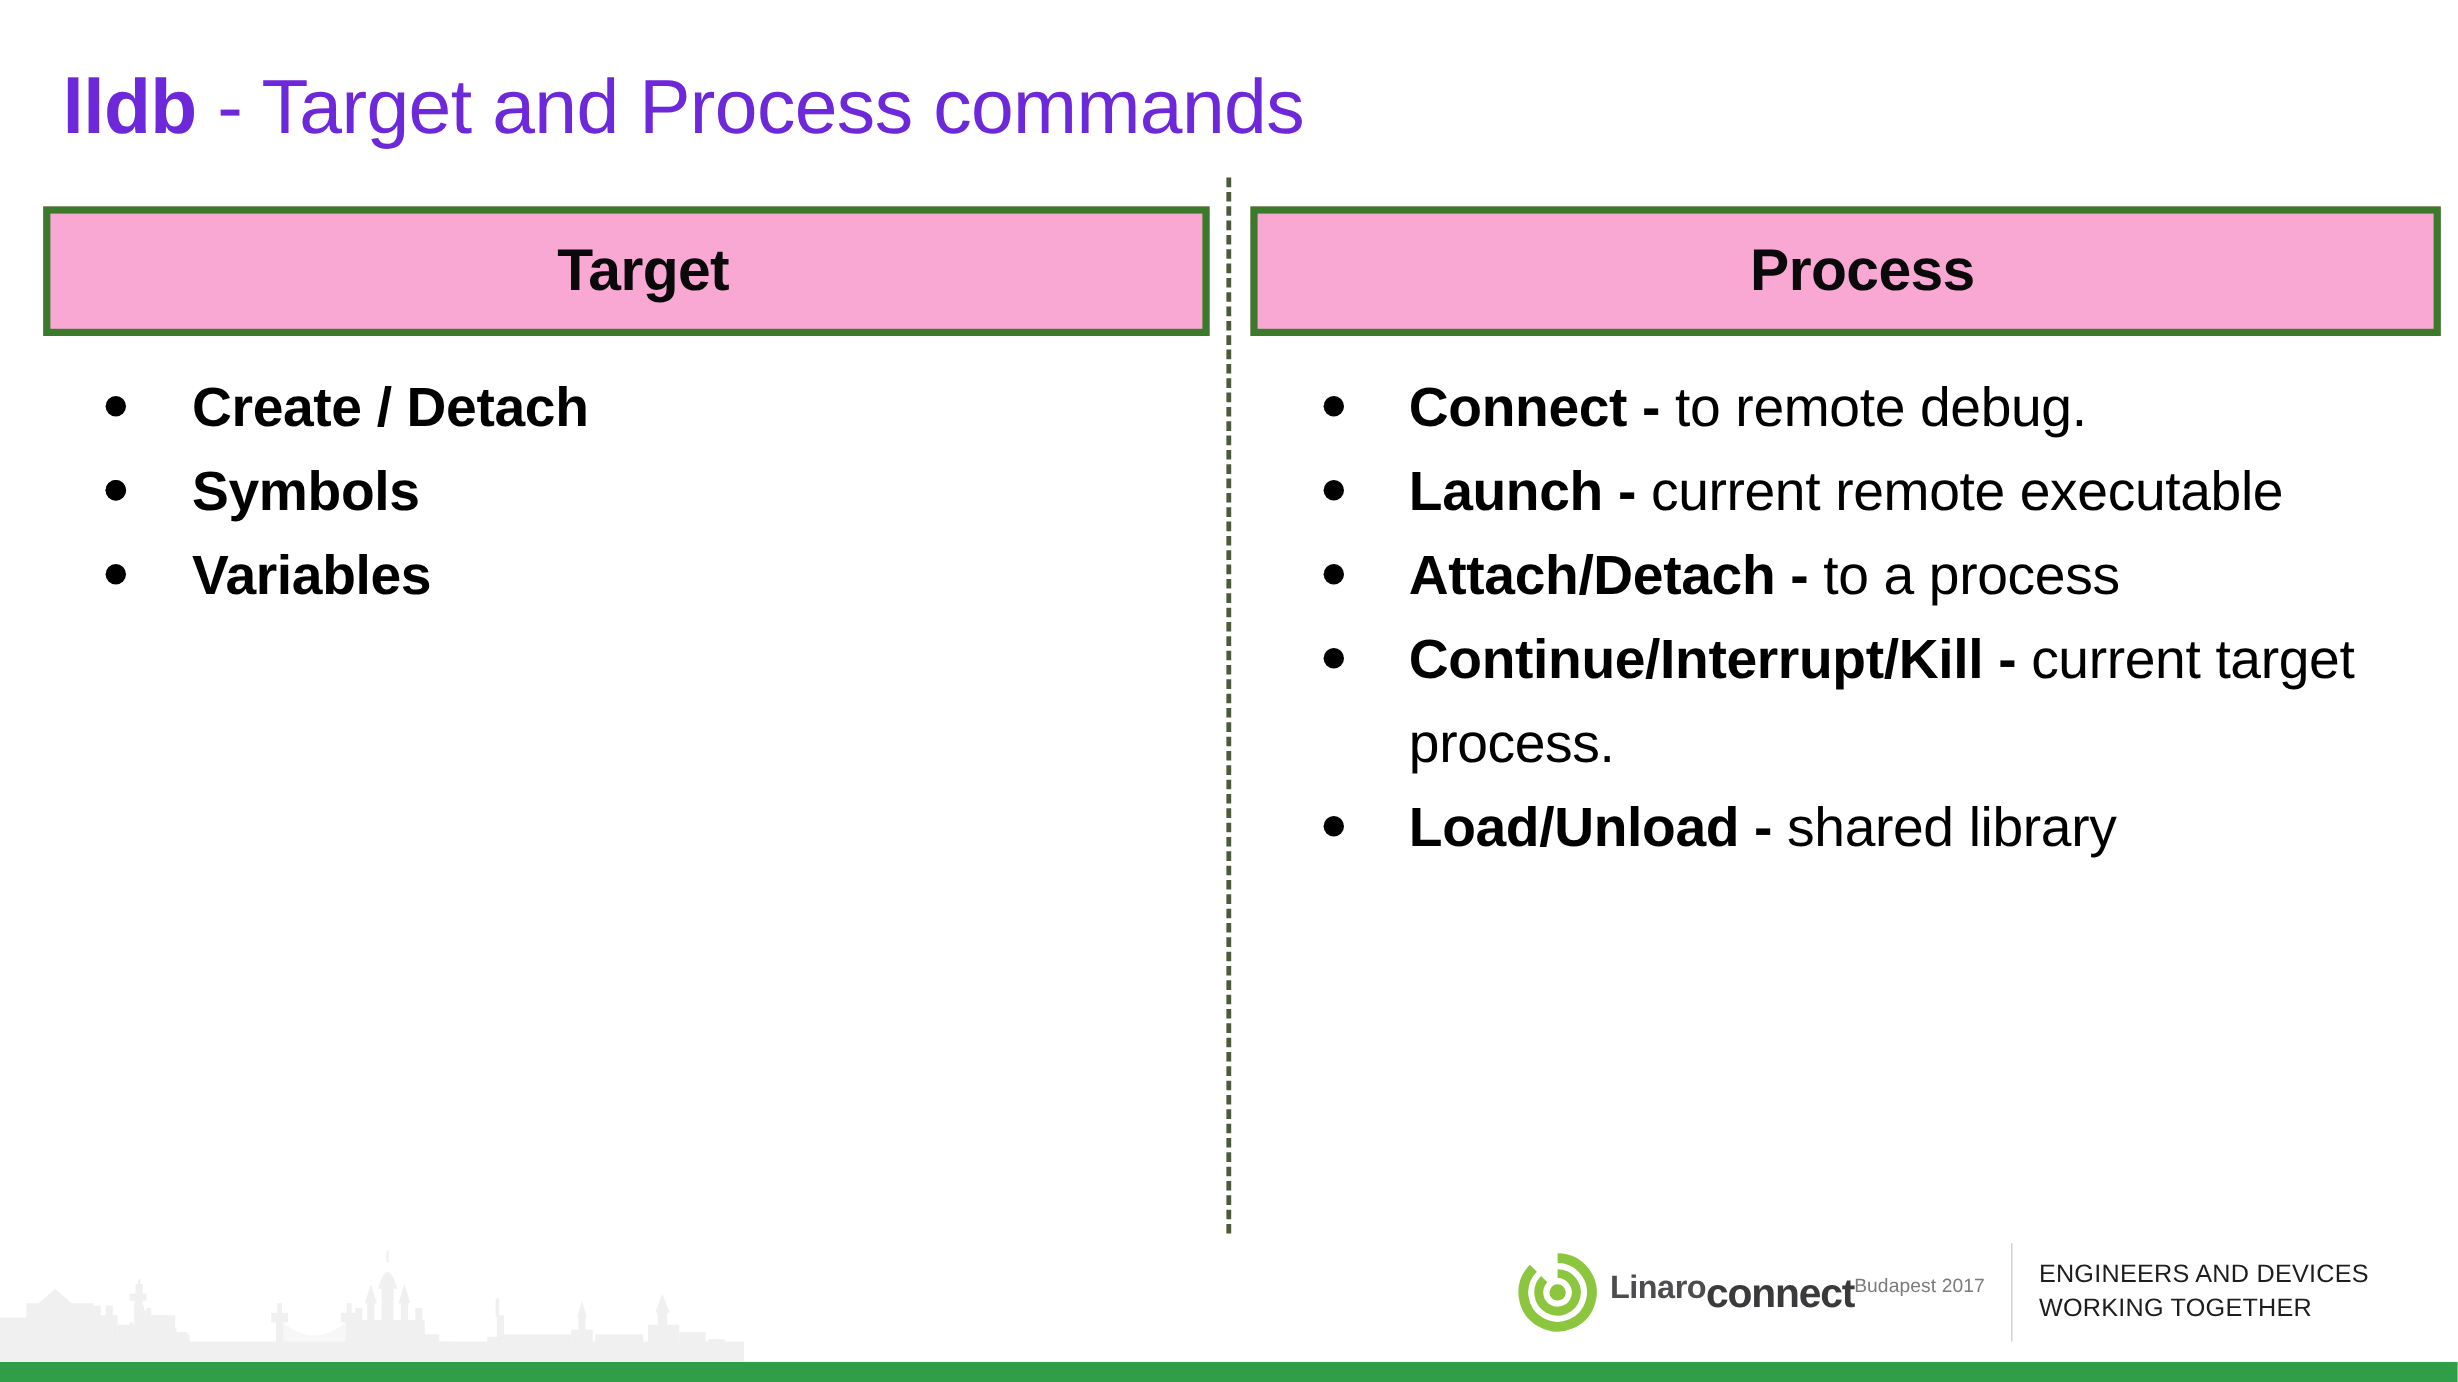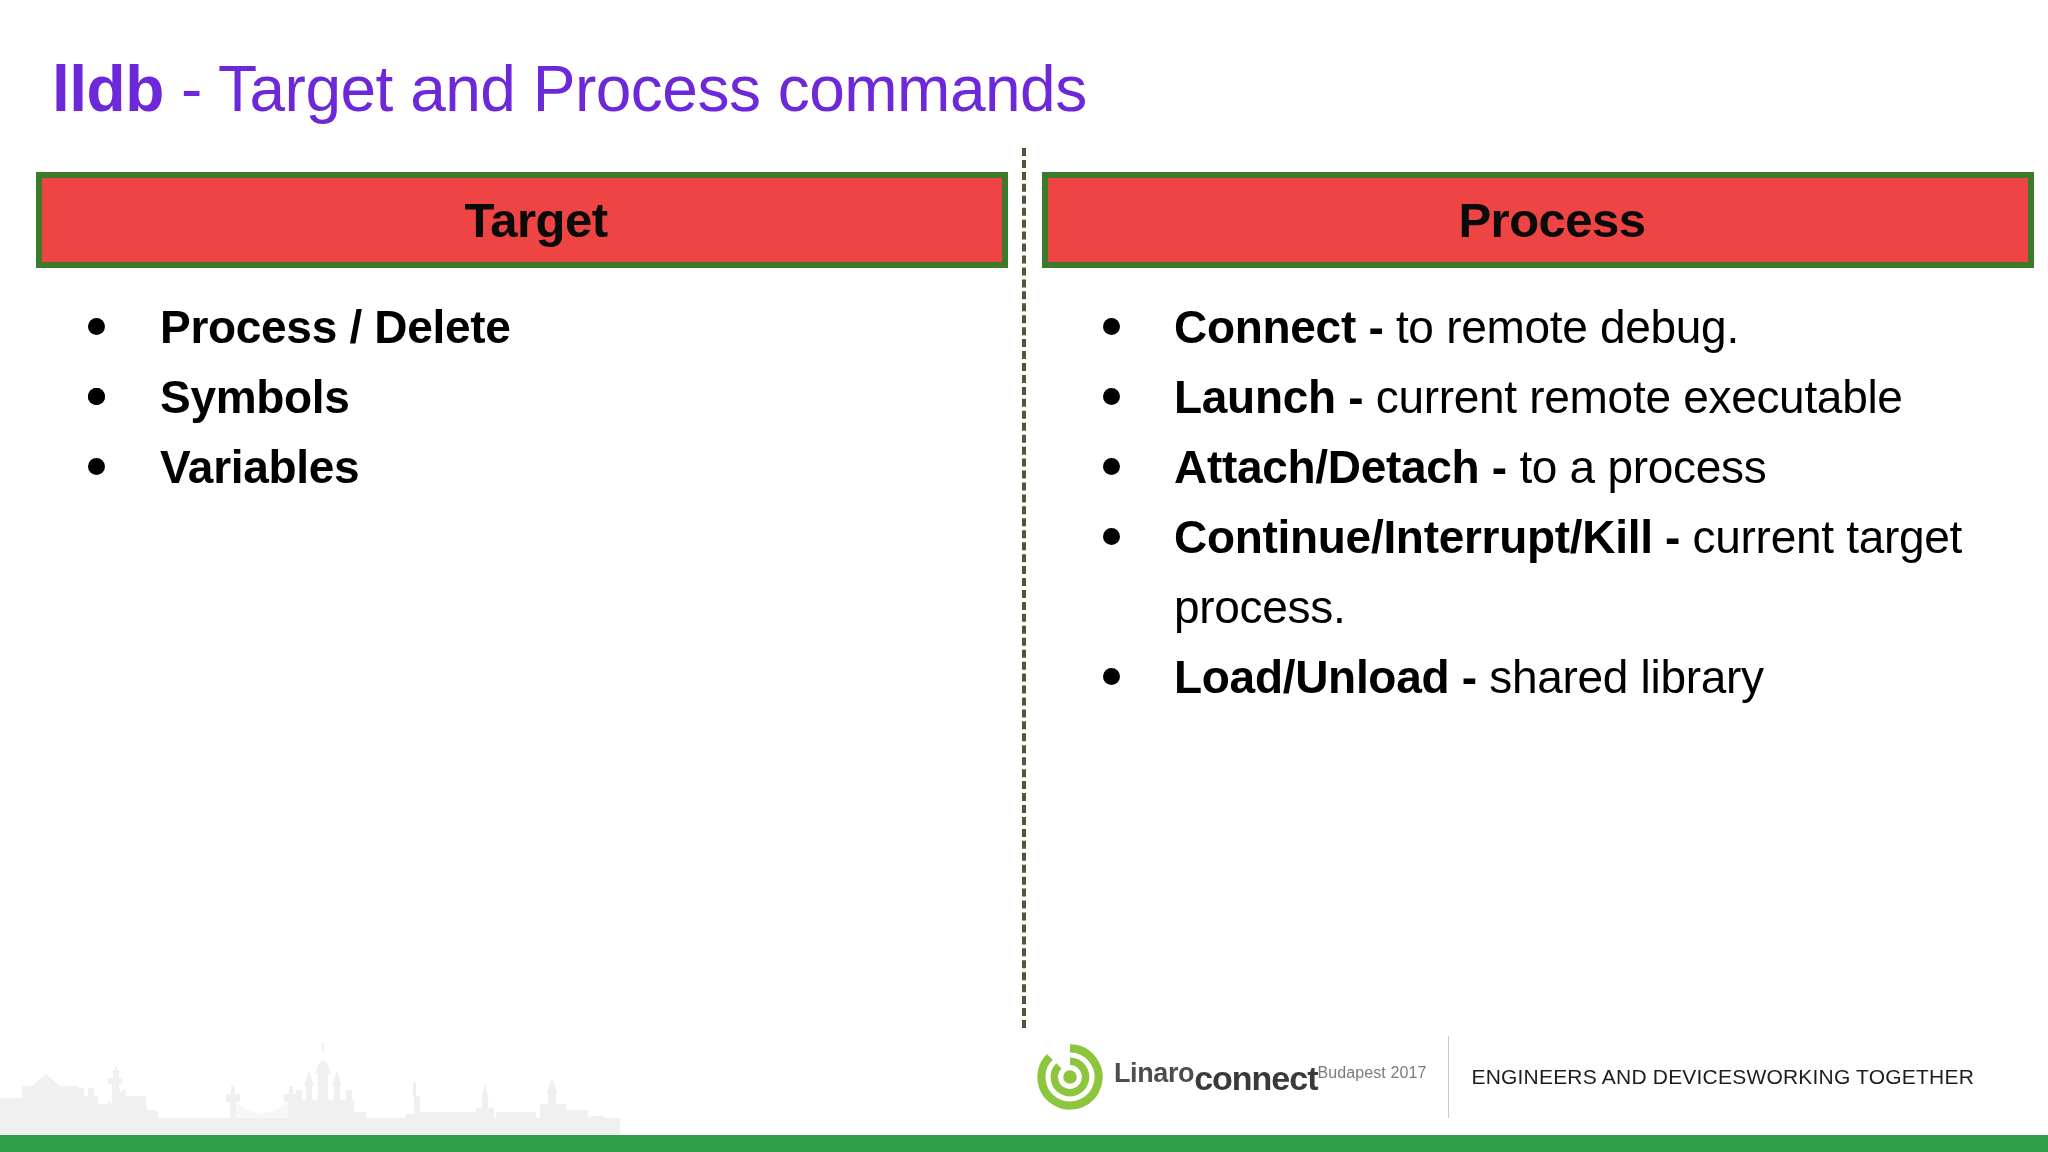--- a/index.html
+++ b/index.html
@@ -41,22 +41,22 @@
   .column {
     position: absolute;
     top: 0;
   }
   #column-target  { left: 36px;   width: 972px; }
   #column-process { left: 1042px; width: 992px; }
 
   .col-header {
     box-sizing: border-box;
     border: 6px solid #3b7a2a;
-    background: #ef4444;
-    height: 96px;
+    background: #f9a8d4;
+    height: 108px;
     display: flex;
     align-items: center;
     justify-content: center;
     padding-left: 28px;
   }
   .col-header-label {
     font-size: 49px;
     font-weight: 700;
     letter-spacing: -0.5px;
     color: #0a0a0a;
@@ -162,20 +162,21 @@
     letter-spacing: 0.1px;
   }
   #brand-sep {
     width: 1px;
     align-self: stretch;
     background: #c9c9cb;
     margin: 4px 22px 4px 22px;
   }
   #brand-tagline {
     display: flex;
+    flex-direction: column;
     justify-content: center;
     font-size: 21px;
     font-weight: 400;
     color: #1d1d1f;
     line-height: 1.38;
     letter-spacing: 0.2px;
   }
 </style>
 </head>
 <body>
@@ -187,21 +188,21 @@
 <div id="divider"></div>
 
 <div id="columns">
 
   <div class="column" id="column-target">
     <div class="col-header">
       <span class="col-header-label">Target</span>
     </div>
     <ul class="bullet-list">
       <li class="bullet-item">
-        <span class="bullet-dot"></span><span class="b-term">Process / Delete</span><span class="b-dash"></span><span class="b-desc"></span>
+        <span class="bullet-dot"></span><span class="b-term">Create / Detach</span><span class="b-dash"></span><span class="b-desc"></span>
       </li>
       <li class="bullet-item">
         <span class="bullet-dot"></span><span class="b-dash"></span><span class="b-desc"></span>
       </li>
       <li class="bullet-item">
         <span class="bullet-dot"></span><span class="b-term">Symbols</span><span class="b-dash"></span><span class="b-desc"></span>
       </li>
       <li class="bullet-item">
         <span class="bullet-dot"></span><span class="b-term">Variables</span><span class="b-dash"></span><span class="b-desc"></span>
       </li>

